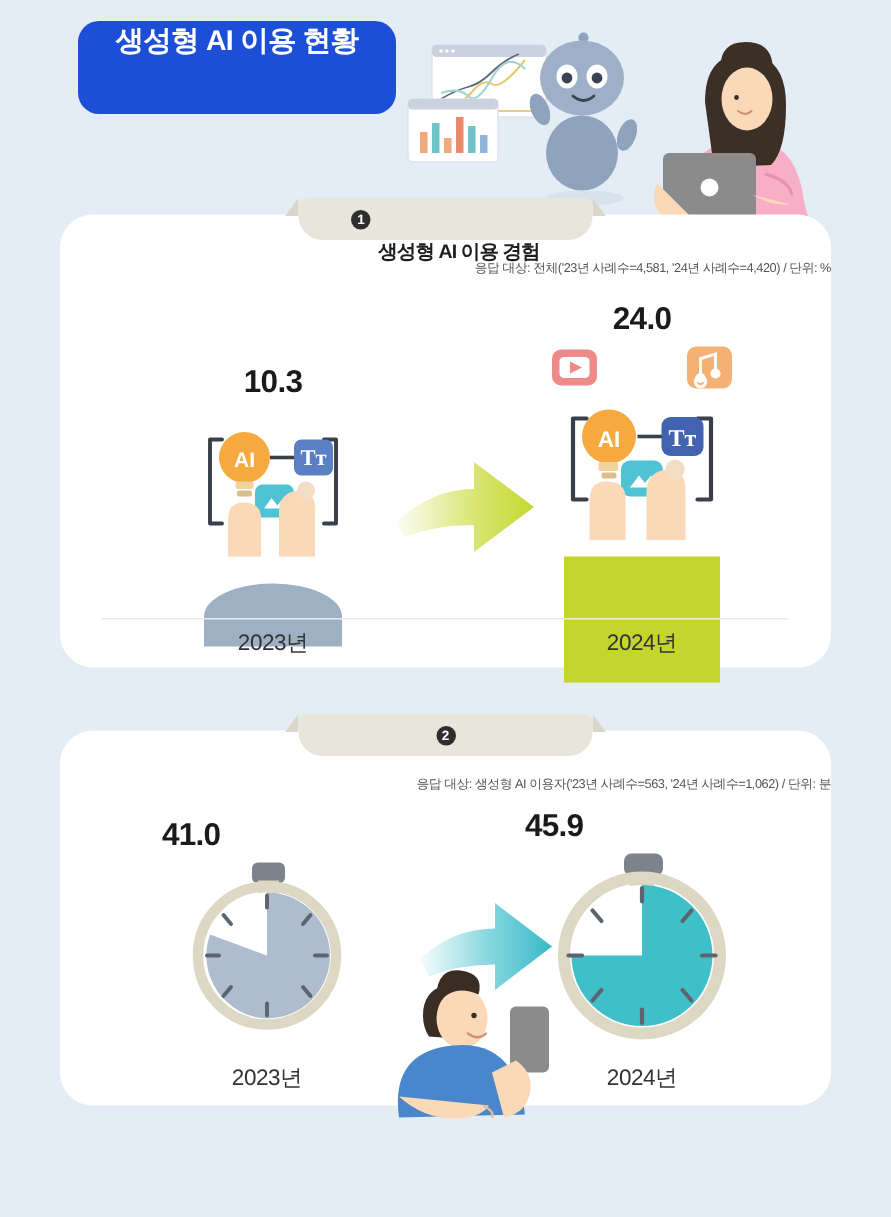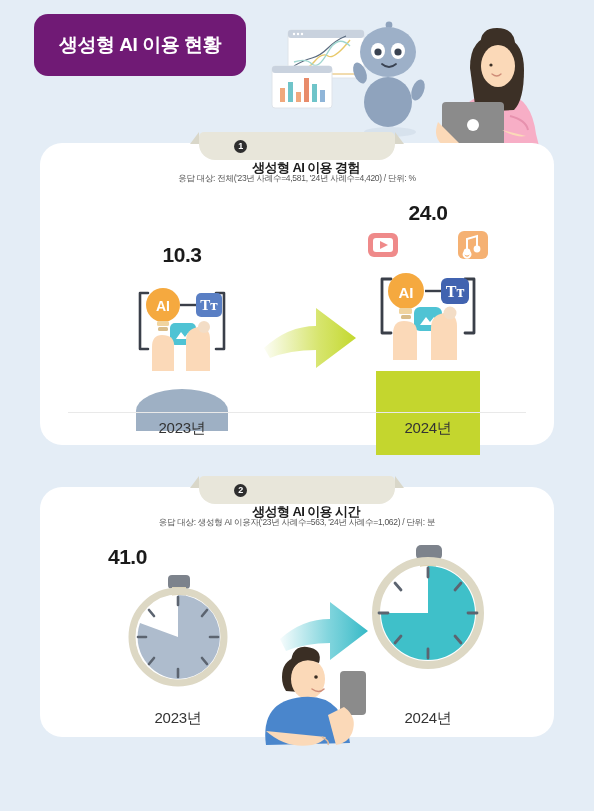--- a/index.html
+++ b/index.html
@@ -15,28 +15,28 @@
 
   
   .header {
     position: relative;
     width: 594px;
     height: 150px;
   }
 
   .title-badge {
     position: absolute;
-    left: 34px;
+    left: 52px;
     top: 14px;
     width: 212px;
     height: 62px;
-    background: #701a75;
+    background: #1d4ed8;
     border-radius: 14px;
     display: flex;
-    align-items: center;
+    align-items: flex-start;
     justify-content: center;
   }
   .title-badge span {
     color: #ffffff;
     font-size: 19px;
     font-weight: bold;
     letter-spacing: -0.5px;
   }
 
   
@@ -97,21 +97,21 @@
     background: #d9d7c9;
     clip-path: polygon(100% 0, 100% 100%, 0 100%);
   }
   .tab-ear.left  { left: calc(50% - 107px); clip-path: polygon(100% 0, 100% 100%, 0 100%); }
   .tab-ear.right { left: calc(50% + 98px);  clip-path: polygon(0 0, 100% 100%, 0 100%); }
 
   .caption {
     position: absolute;
     top: 30px;
     left: 0; right: 0;
-    text-align: center;
+    text-align: right;
     font-size: 8.5px;
     color: #555;
     letter-spacing: -0.3px;
   }
 
   
   .bar-group { position: absolute; text-align: center; }
   .bar-value {
     font-size: 21px;
     font-weight: bold;
@@ -313,21 +313,20 @@
   <div class="year-label" style="position:absolute; left:66px; top:276px; width:152px; text-align:center;">2023년</div>
   <div class="year-label" style="position:absolute; left:300px; top:276px; width:176px; text-align:center;">2024년</div>
 </div>
 
 <div class="card" id="card-2">
   <div class="tab-ear left"></div>
   <div class="tab-ear right"></div>
 
   <div class="section-tab">
     <span class="num">2</span>
-    <span class="tab-label">생성형 AI 이용 시간</span>
   </div>
 
   <div class="caption">응답 대상: 생성형 AI 이용자('23년 사례수=563, '24년 사례수=1,062) / 단위: 분</div>
 
   <div style="position:absolute; left:238px; top:98px;">
     <svg width="104" height="70" viewBox="0 0 104 70">
       <defs>
         <linearGradient id="gB" x1="0" y1="0" x2="1" y2="0">
           <stop offset="0%" stop-color="#4cc3cf" stop-opacity="0.05"></stop>
           <stop offset="55%" stop-color="#4cc3cf" stop-opacity="0.7"></stop>
@@ -356,20 +355,21 @@
           <line x1="41" y1="35" x2="46" y2="41"></line>
           <line x1="94" y1="83" x2="99" y2="89"></line>
           <line x1="99" y1="35" x2="94" y2="41"></line>
           <line x1="46" y1="83" x2="41" y2="89"></line>
         </g>
       </svg>
     </div>
   </div>
 
   <div class="clock-group" style="left:310px; top:52px; width:156px;">
+    <div class="clock-value">45.9</div>
     <div style="margin-top:6px;">
       <svg width="156" height="122" viewBox="0 0 156 122">
         <rect x="66" y="0" width="26" height="15" rx="5" fill="#7d838c"></rect>
         <rect x="70" y="13" width="16" height="11" fill="#ddd3b4"></rect>
         <circle cx="78" cy="68" r="52" fill="none" stroke="#ddd8c4" stroke-width="8"></circle>
         <circle cx="78" cy="68" r="47" fill="#ffffff"></circle>
         <path d="M78 68 L78 21 A47 47 0 1 1 31 68 Z" fill="#3fc0c9"></path>
         <g stroke="#5c6470" stroke-width="2.8" stroke-linecap="round">
           <line x1="78" y1="23" x2="78" y2="32"></line>
           <line x1="78" y1="104" x2="78" y2="113"></line>

